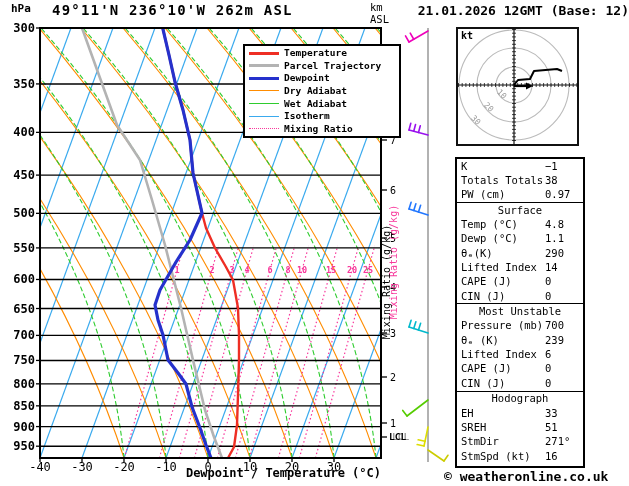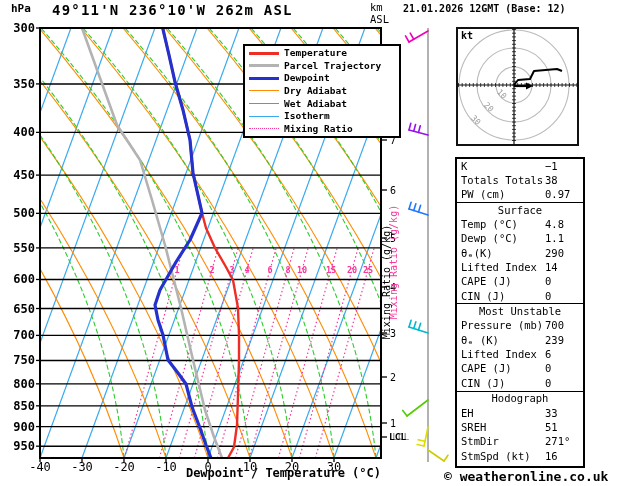--- a/index.html
+++ b/index.html
@@ -4,21 +4,21 @@
 <style>
   html,body{margin:0;padding:0;background:#fff;}
   .stage{position:relative;width:629px;height:486px;background:#fff;overflow:hidden;
          font-family:"DejaVu Sans Mono","Liberation Mono",monospace;color:#000;}
   svg{position:absolute;left:0;top:0;}
   .t{position:absolute;white-space:pre;}
   .hpa{left:11px;top:2px;font-size:11px;font-weight:bold;}
   .title{left:52px;top:2px;font-size:14px;font-weight:bold;letter-spacing:1.2px;}
   .km{left:370px;top:1px;font-size:10.5px;}
   .asl{left:370px;top:13px;font-size:10.5px;}
-  .date{left:403px;top:3px;width:226px;text-align:left;font-size:10px;font-weight:bold;}
+  .date{left:403px;top:3px;width:226px;text-align:right;font-size:13px;font-weight:bold;}
   .xlabel{left:40px;top:466px;width:341px;text-align:right;font-size:12px;font-weight:700;}
   .mark{left:444px;top:469px;font-size:13px;font-weight:bold;}
   .legend{position:absolute;left:243px;top:44px;width:158px;height:94px;background:#fff;
           border:2px solid #000;box-sizing:border-box;z-index:3;display:flex;flex-direction:column;
           justify-content:space-around;padding:1px 0;}
   .lrow{display:flex;align-items:center;height:12px;}
   .lswatch{width:30px;margin-left:4px;margin-right:5px;flex:none;}
   .llabel{font-size:9.5px;font-weight:600;line-height:10px;}
   .itable{position:absolute;left:455px;top:157px;width:130px;height:311px;background:#fff;
           border:2px solid #000;box-sizing:border-box;z-index:3;display:flex;flex-direction:column;}

